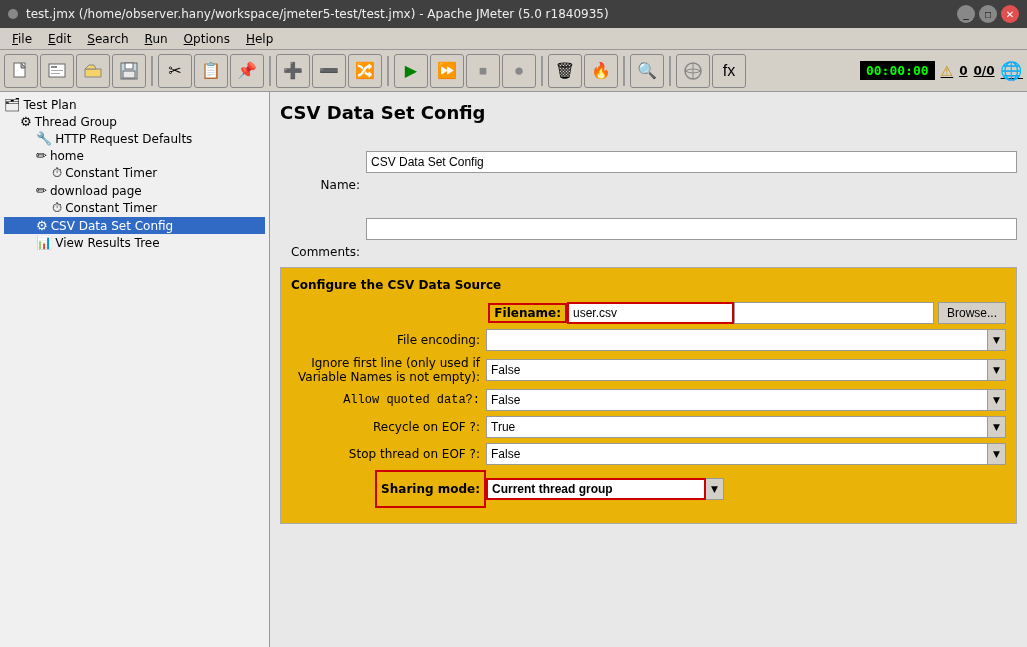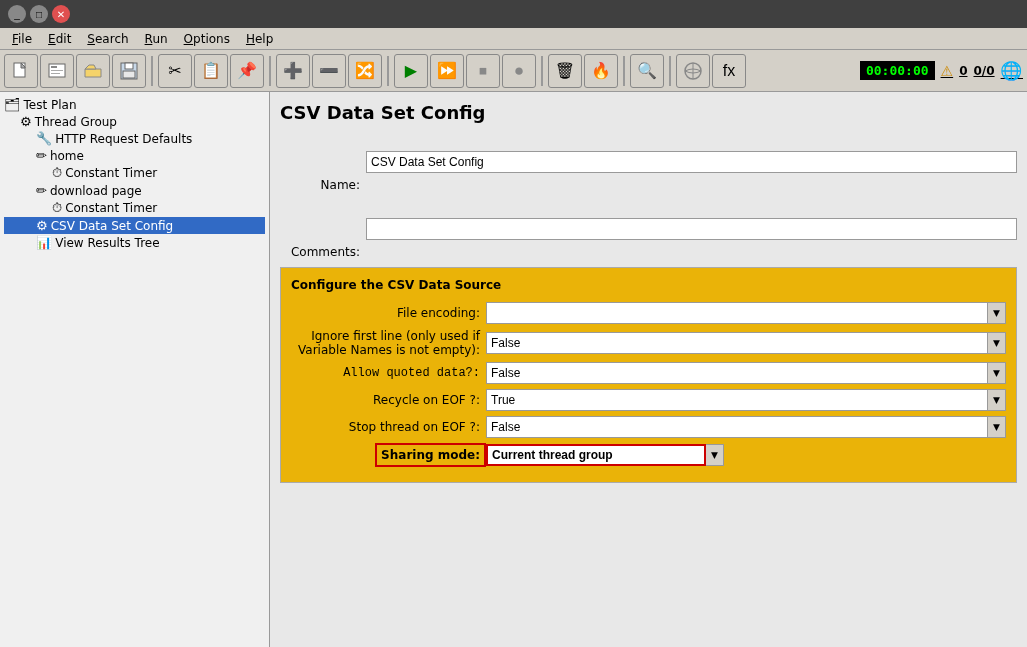--- a/index.html
+++ b/index.html
@@ -223,20 +223,24 @@
       display: flex; align-items: center; justify-content: center;
       font-size: 9px;
       cursor: pointer;
       flex-shrink: 0;
     }
   </style>
 </head>
 <body>
 
 <div class="title-bar">
+  <div class="title-bar-left">
+    <span class="window-dot"></span>
+    <span class="title-text">test.jmx (/home/observer.hany/workspace/jmeter5-test/test.jmx) - Apache JMeter (5.0 r1840935)</span>
+  </div>
   <div class="window-controls">
     <button class="win-btn minimize">_</button>
     <button class="win-btn maximize">□</button>
     <button class="win-btn close">✕</button>
   </div>
 </div>
 
 <div class="menu-bar">
   <span class="menu-item"><u>F</u>ile</span>
   <span class="menu-item"><u>E</u>dit</span>
@@ -392,20 +396,30 @@
     </div>
 
     <div class="field-row">
       <span class="field-label">Comments:</span>
       <input class="field-input" type="text" style="">
     </div>
 
     <div class="config-section">
       <div class="config-section-title">Configure the CSV Data Source</div>
 
+      <div class="config-row">
+        <div style="flex:1; display:flex; align-items:center; justify-content:flex-end;">
+          <span class="config-label" style="border:2px solid #cc0000; padding:1px 4px; font-weight:bold;">Filename:</span>
+        </div>
+        <div style="display:flex; align-items:center; margin-left:0;">
+          <input type="text" style="height: 22px; border: 2px solid rgb(204, 0, 0); background: white; padding: 2px 4px; font-size: 12px; min-width: 120px;" value="user.csv">
+          <input type="text" style="height: 22px; border: 1px solid rgb(153, 153, 153); background: white; padding: 2px 4px; font-size: 12px; flex: 1 1 0%; min-width: 200px;">
+          <button class="browse-btn">Browse...</button>
+        </div>
+      </div>
 
       <div class="config-row">
         <div style="flex:1; display:flex; justify-content:flex-end; align-items:center;">
           <span class="config-label">File encoding:</span>
         </div>
         <div style="display:flex; align-items:center; min-width:520px;">
           <input type="text" style="height: 22px; border: 1px solid rgb(153, 153, 153); background: white; padding: 2px 4px; font-size: 12px; flex: 1 1 0%;">
           <span class="arrow-btn">▼</span>
         </div>
       </div>
@@ -447,21 +461,21 @@
           <span class="config-label">Stop thread on EOF ?:</span>
         </div>
         <div style="display:flex; align-items:center; min-width:520px;">
           <input type="text" style="height: 22px; border: 1px solid rgb(153, 153, 153); background: white; padding: 2px 4px; font-size: 12px; flex: 1 1 0%;" value="False">
           <span class="arrow-btn">▼</span>
         </div>
       </div>
 
       <div class="config-row">
         <div style="flex:1; display:flex; justify-content:flex-end; align-items:center;">
-          <span style="border:2px solid #cc0000; padding:3px 4px; font-size:12px; font-weight:bold;">Sharing mode:</span>
+          <span style="border:2px solid #cc0000; padding:10px 4px; font-size:12px; font-weight:bold;">Sharing mode:</span>
         </div>
         <div style="display:flex; align-items:center; min-width:520px;">
           <input type="text" style="height: 22px; border: 2px solid rgb(204, 0, 0); background: white; padding: 2px 4px; font-size: 12px; font-weight: bold; flex: 1 1 0%; max-width: 220px;" value="Current thread group">
           <span class="arrow-btn">▼</span>
         </div>
       </div>
 
     </div>
   </div>
 </div>

